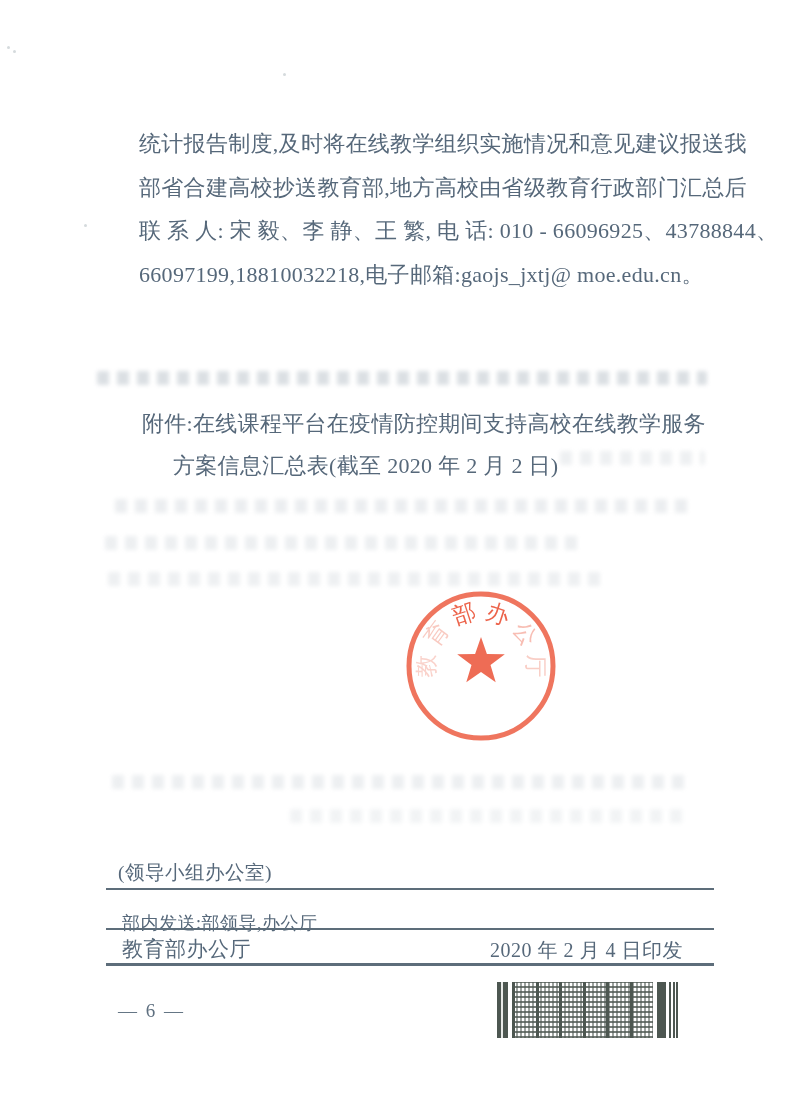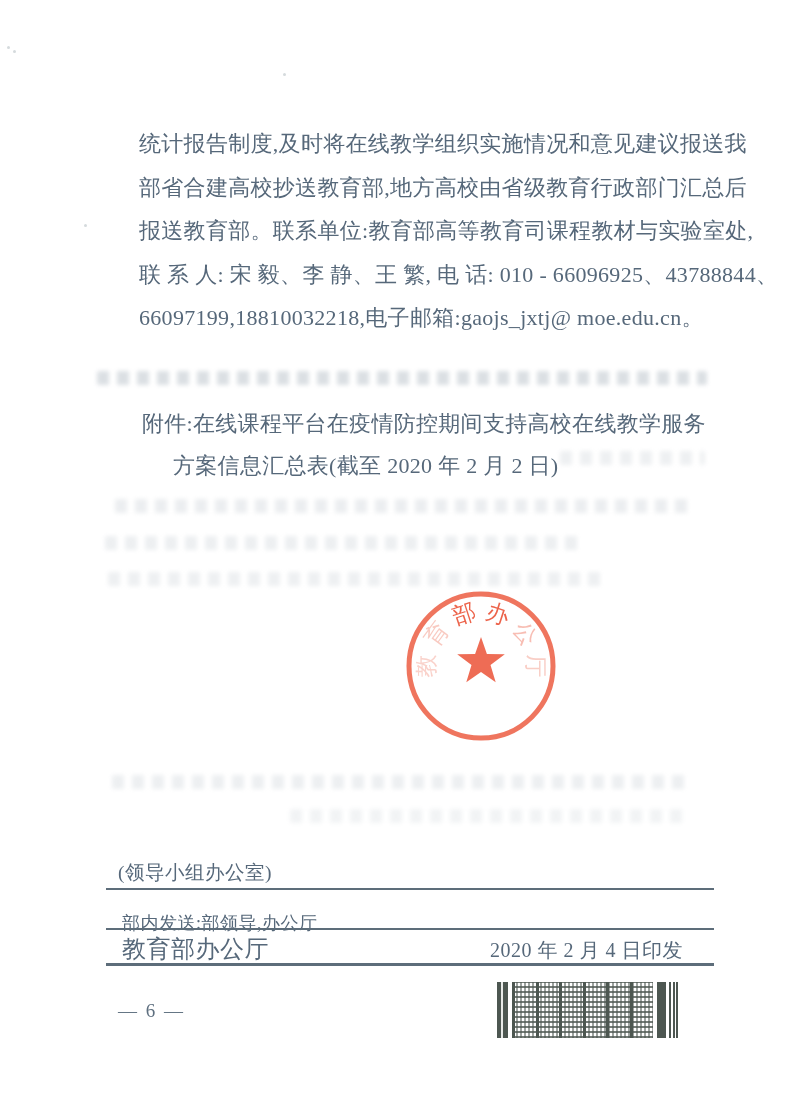--- a/index.html
+++ b/index.html
@@ -20,21 +20,21 @@
   .signature .sig-line{height:39px;line-height:39px;white-space:nowrap;}
   
   .seal{position:absolute;left:405px;top:590px;width:152px;height:152px;mix-blend-mode:multiply;opacity:.93;}
   
   .rule{position:absolute;left:106px;width:608px;height:2px;background:#5d6d7a;}
   .rule-1{top:888px;}
   .rule-2{top:928px;}
   .rule-3{top:963px;height:2.5px;}
   .disclosure{position:absolute;left:118px;top:858px;height:30px;line-height:30px;font-size:19.5px;letter-spacing:.5px;}
   .distribution{position:absolute;left:122px;top:908px;height:30px;line-height:30px;font-size:18px;letter-spacing:.5px;text-align:center;}
-  .issuer{position:absolute;left:122px;top:934px;height:30px;line-height:30px;font-size:24px;letter-spacing:.5px;}
+  .issuer{position:absolute;left:122px;top:934px;height:30px;line-height:30px;font-size:21px;letter-spacing:.5px;}
   .issue-date{position:absolute;right:109px;top:935px;height:30px;line-height:30px;font-size:20px;letter-spacing:.5px;}
   .page-number{position:absolute;left:118px;top:998px;height:26px;line-height:26px;font-size:19px;letter-spacing:2px;color:#5f7080;}
   
   .barcode{position:absolute;left:497px;top:982px;width:181px;height:56px;}
   .bc{position:absolute;top:0;height:100%;background:#4d5751;}
   .bc-left{left:0;width:11px;background:
       linear-gradient(90deg,#4d5751 0 4px,#e8eae8 4px 5.5px,#4d5751 5.5px 11px);}
   .bc-data{left:15px;width:141px;background:
       repeating-linear-gradient(90deg,#4d5751 0 3px,rgba(0,0,0,0) 3px 23.5px),
       repeating-linear-gradient(90deg,rgba(77,87,81,.55) 0 2px,rgba(0,0,0,0) 2px 4px),
@@ -49,21 +49,20 @@
   .speck{position:absolute;width:3px;height:3px;background:#d5dadd;border-radius:50%;}
 </style>
 </head>
 <body>
 
 <div class="page">
 
   <div class="body-text">
     <div class="line">统计报告制度,及时将在线教学组织实施情况和意见建议报送我</div>
     <div class="line">部省合建高校抄送教育部,地方高校由省级教育行政部门汇总后</div>
-    <div class="line">报送教育部。联系单位:教育部高等教育司课程教材与实验室处,</div>
     <div class="line">联 系 人: 宋 毅、李 静、王 繁, 电 话: 010 - 66096925、43788844、</div>
     <div class="line">66097199,18810032218,电子邮箱:gaojs_jxtj@ moe.edu.cn。</div>
   </div>
 
   <div class="att-line1">附件:在线课程平台在疫情防控期间支持高校在线教学服务</div>
   <div class="att-line2">方案信息汇总表(截至 2020 年 2 月 2 日)</div>
 
 
   <svg class="seal" viewBox="0 0 152 152">
     <circle cx="76" cy="76" r="72" fill="none" stroke="#ea4f33" stroke-width="5" opacity="0.85"></circle>

